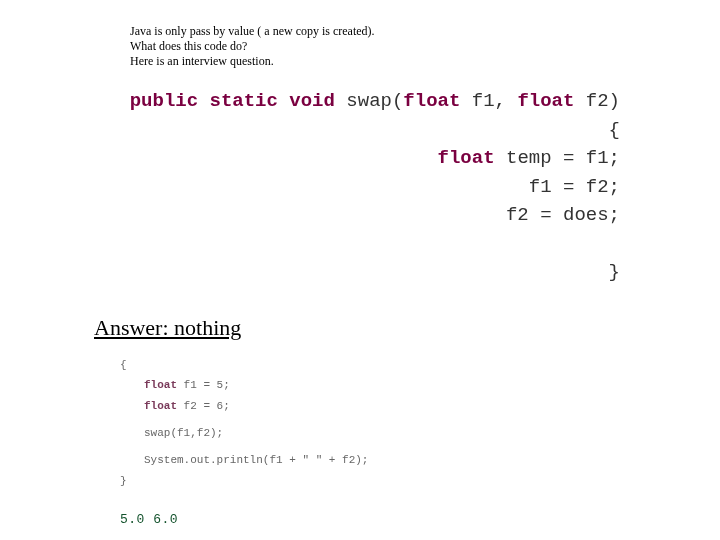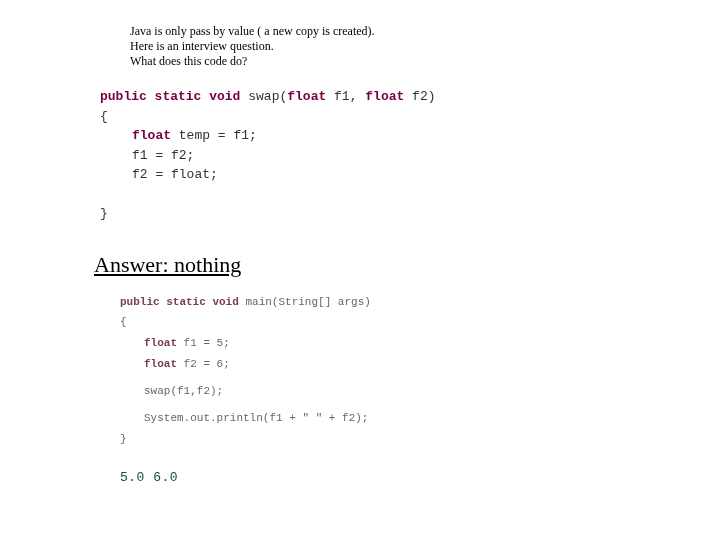--- a/index.html
+++ b/index.html
@@ -16,24 +16,25 @@
     padding: 24px 100px 20px 100px;
   }
   .intro-text {
     font-size: 12px;
     line-height: 1.25;
     margin-left: 30px;
     margin-bottom: 18px;
   }
   .code-block-1 {
     font-family: 'Consolas', 'Courier New', monospace;
-    font-size: 13px;
+    font-size: 19px;
     line-height: 1.5;
     margin-bottom: 28px;
     color: #333;
+    text-align: right;
   }
   .code-block-1 .kw {
     font-weight: bold;
     color: #7a0040;
   }
   .answer {
     font-size: 22px;
     margin-bottom: 14px;
     margin-left: -6px;
     text-decoration: underline;
@@ -58,38 +59,37 @@
     letter-spacing: 0.5px;
   }
 </style>
 </head>
 <body>
 
 <div class="slide">
 
   <div class="intro-text">
     <div>Java is only pass by value ( a new copy is created).</div>
+    <div>What does this code do?</div>
     <div>Here is an interview question.</div>
-    <div>What does this code do?</div>
   </div>
 
   <div class="code-block-1">
     <div><span class="kw">public static void</span><span> swap(</span><span class="kw">float</span><span> f1, </span><span class="kw">float</span><span> f2)</span></div>
     <div>{</div>
     <div style="padding-left:32px;"><span class="kw">float</span><span> temp = f1;</span></div>
     <div style="padding-left:32px;">f1 = f2;</div>
-    <div style="padding-left:32px;">f2 = float;</div>
+    <div style="padding-left:32px;">f2 = does;</div>
     <div>&nbsp;</div>
     <div>}</div>
   </div>
 
   <div class="answer">Answer: nothing</div>
 
   <div class="code-block-2">
-    <div><span class="kw">public static void</span><span> main(String[] args)</span></div>
     <div>{</div>
     <div style="padding-left:24px;"><span class="kw">float</span><span> f1 = 5;</span></div>
     <div style="padding-left:24px;"><span class="kw">float</span><span> f2 = 6;</span></div>
     <div style="height:6px;"></div>
     <div style="padding-left:24px;">swap(f1,f2);</div>
     <div style="height:6px;"></div>
     <div style="padding-left:24px;">System.out.println(f1 + " " + f2);</div>
     <div>}</div>
   </div>
 

